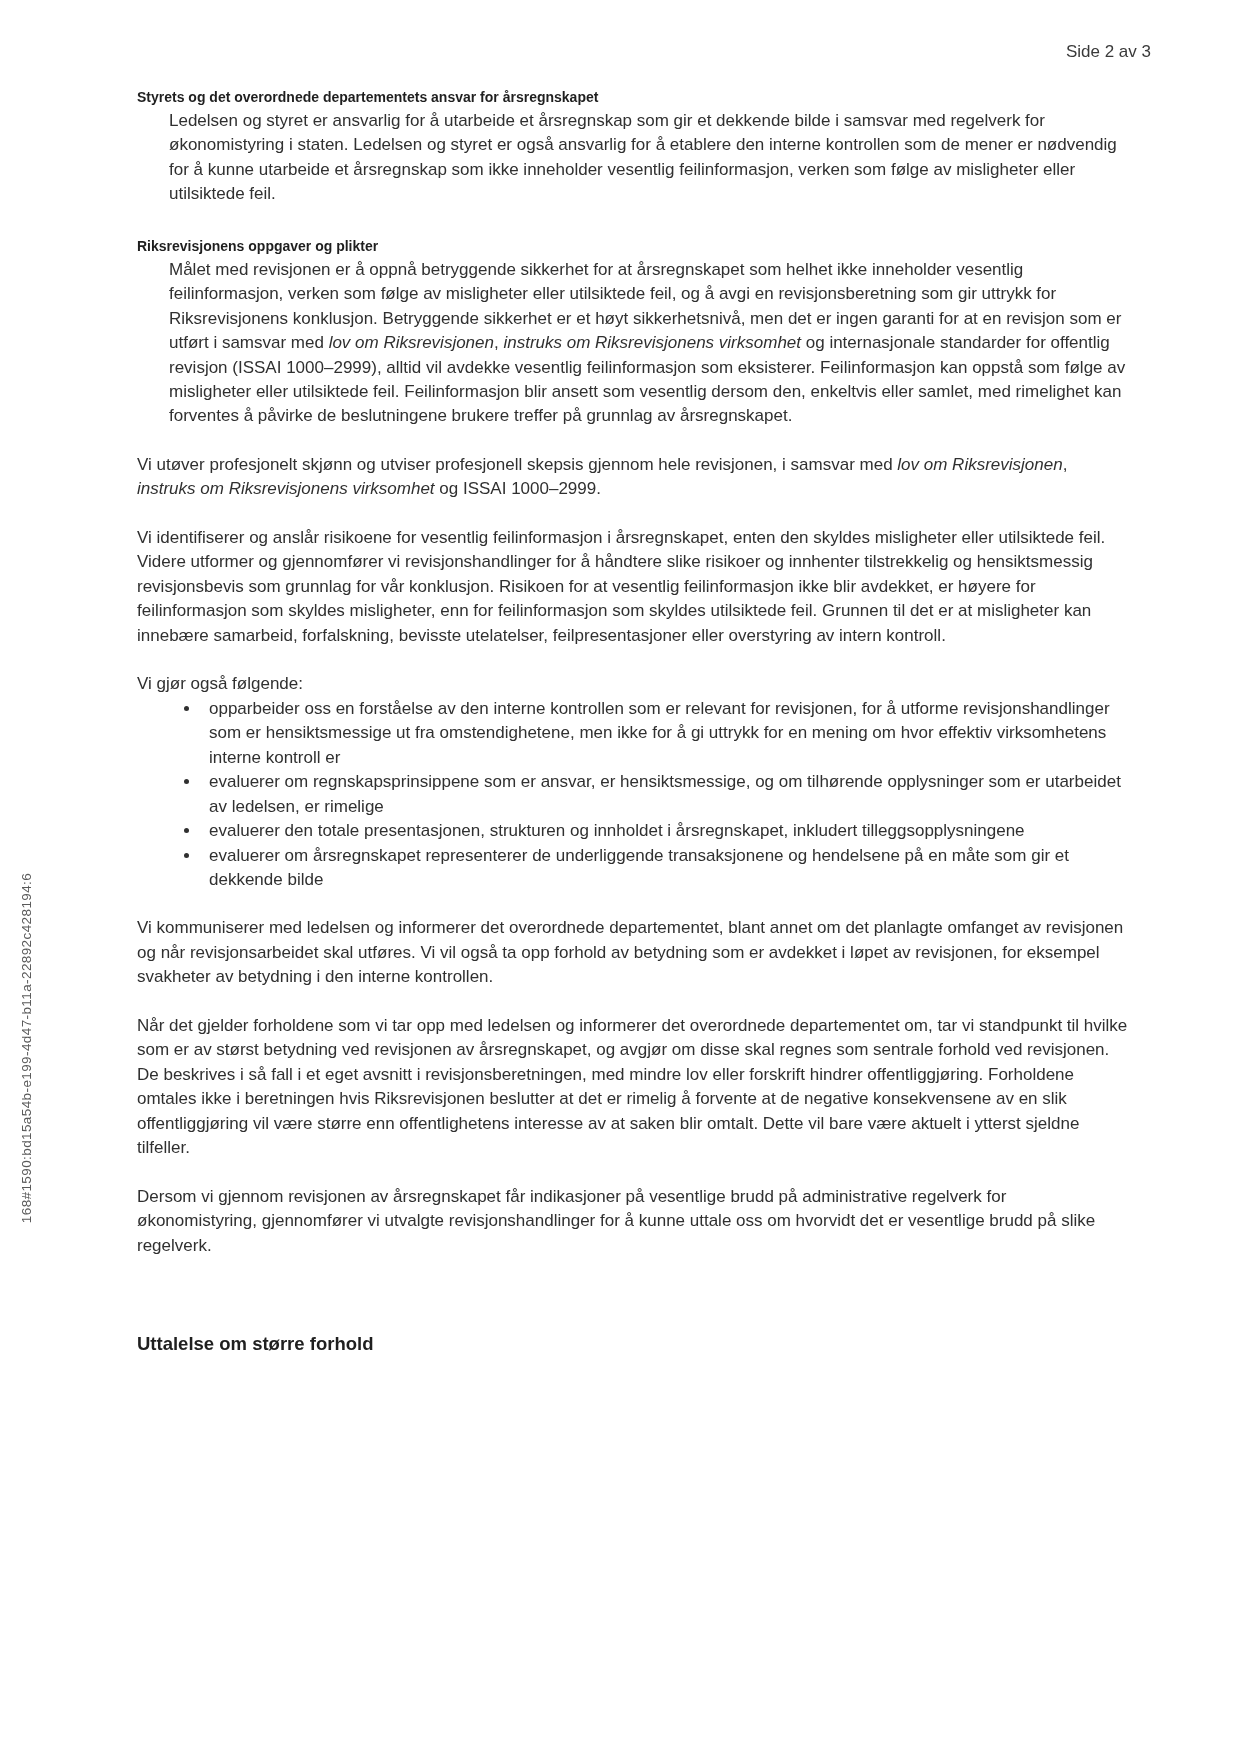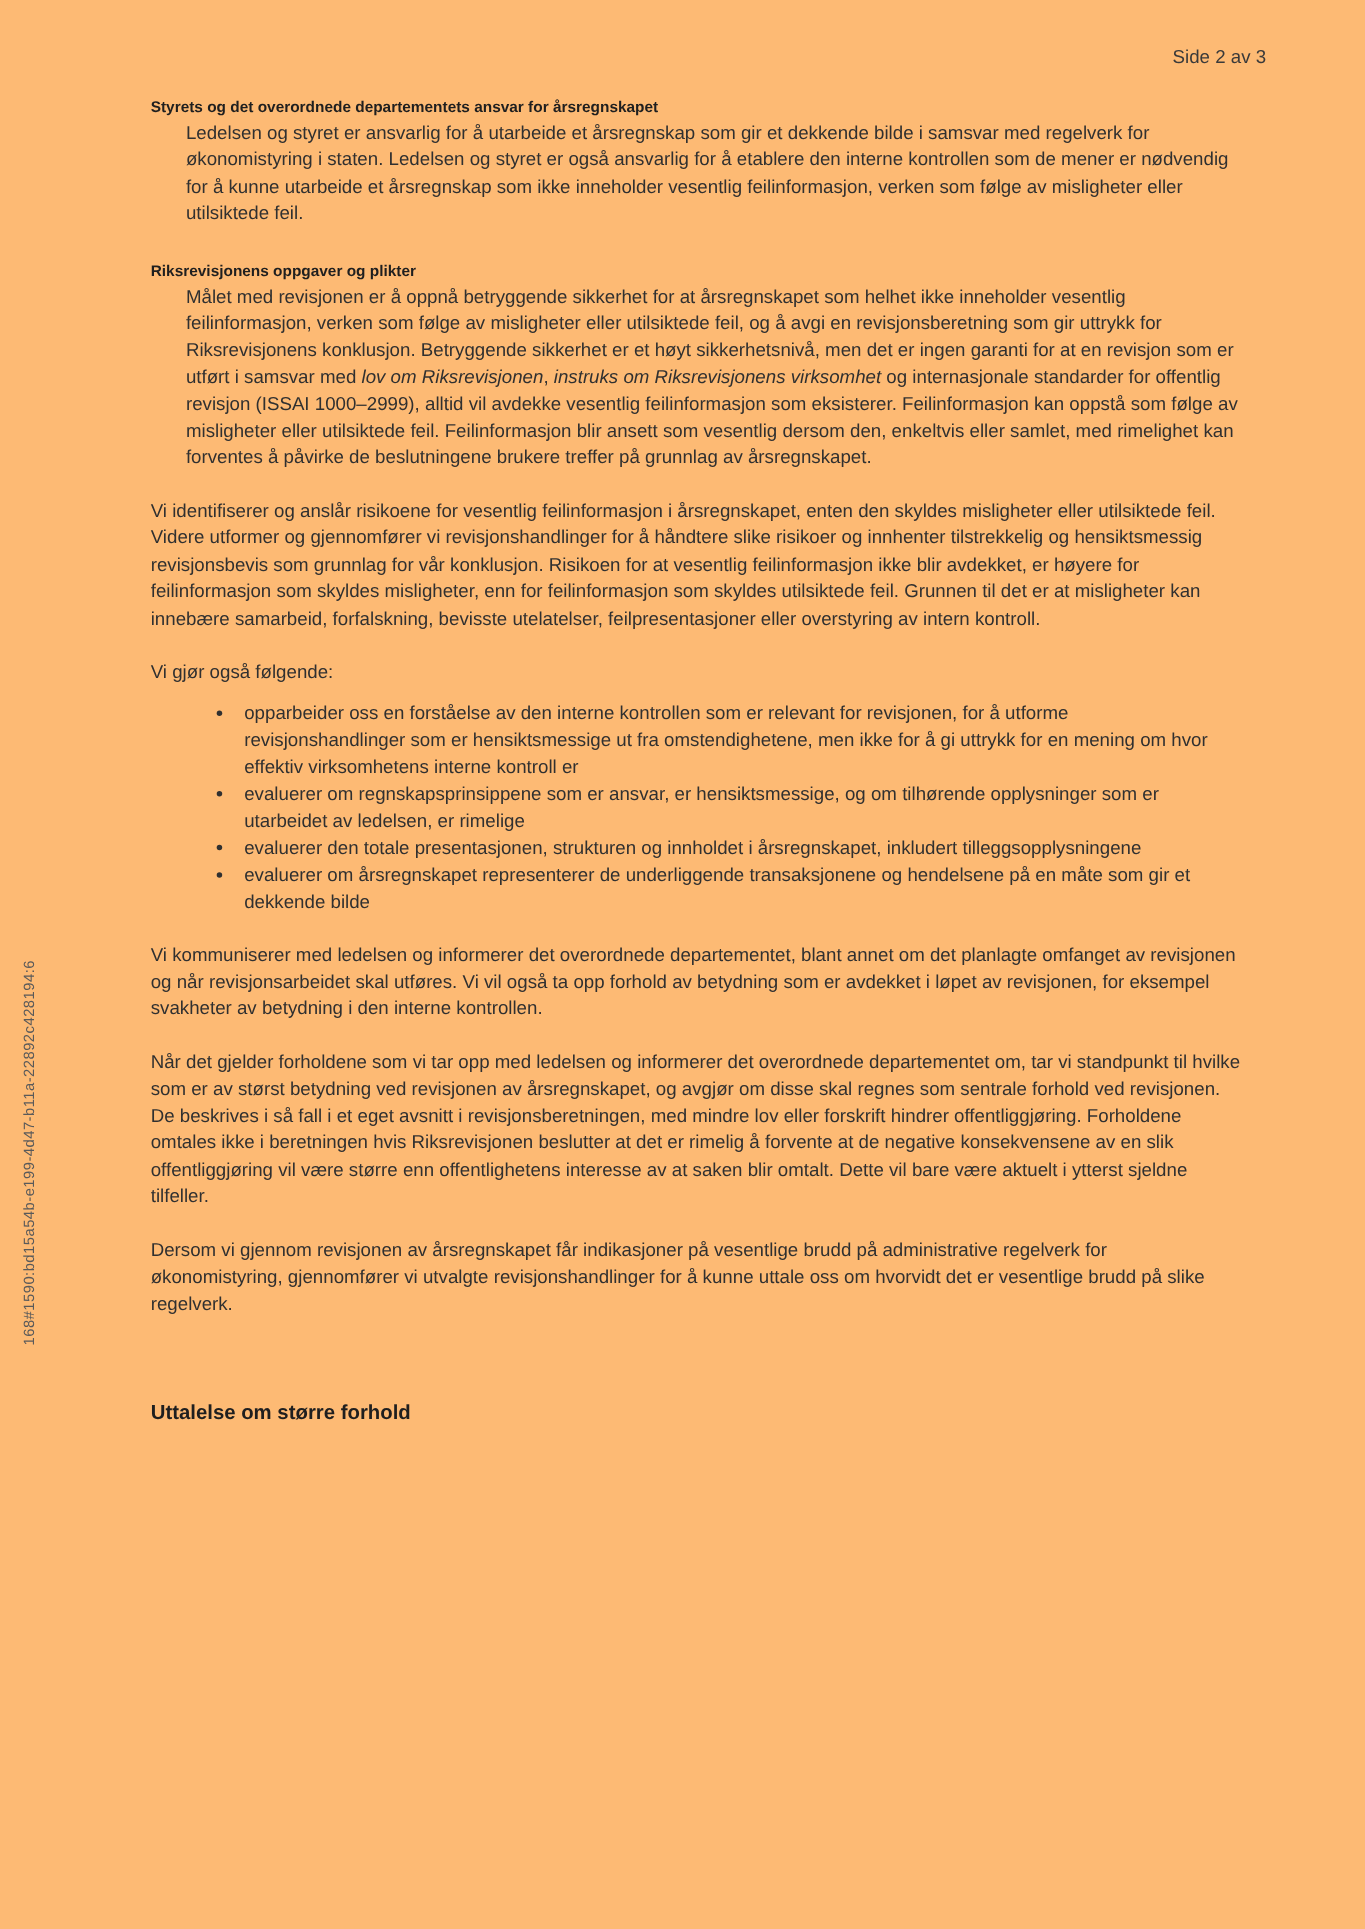--- a/index.html
+++ b/index.html
@@ -5,21 +5,21 @@
   html, body {
     margin: 0;
     padding: 0;
     background: #e8e8e8;
   }
   .page {
     position: relative;
     width: 1241px;
     height: 1754px;
     margin: 0 auto;
-    background: #fdba74;
+    background: #ffffff;
     font-family: "Liberation Sans", sans-serif;
     color: #303030;
     overflow: hidden;
   }
   .page-number {
     position: absolute;
     top: 42px;
     right: 90px;
     font-size: 17px;
     color: #3a3a3a;
@@ -56,21 +56,21 @@
     margin: 24px 0 0 0;
   }
   .content h2 + p {
     margin-top: 2px;
     margin-left: 32px;
   }
   p.bullets-intro {
     margin-bottom: 0;
   }
   .content ul {
-    margin: 13px;
+    margin: 0;
     padding-left: 64px;
     list-style: disc;
   }
   .content li {
     font-size: 17px;
     line-height: 1.44;
     padding-left: 8px;
   }
   .final-heading {
     margin-top: 74px !important;
@@ -93,20 +93,21 @@
 
     <h2>Styrets og det overordnede departementets ansvar for årsregnskapet</h2>
 
     <p>Ledelsen og styret er ansvarlig for å utarbeide et årsregnskap som gir et dekkende bilde i samsvar med regelverk for økonomistyring i staten. Ledelsen og styret er også ansvarlig for å etablere den interne kontrollen som de mener er nødvendig for å kunne utarbeide et årsregnskap som ikke inneholder vesentlig feilinformasjon, verken som følge av misligheter eller utilsiktede feil.</p>
 
 
     <h2>Riksrevisjonens oppgaver og plikter</h2>
 
     <p><span>Målet med revisjonen er å oppnå betryggende sikkerhet for at årsregnskapet som helhet ikke inneholder vesentlig feilinformasjon, verken som følge av misligheter eller utilsiktede feil, og å avgi en revisjonsberetning som gir uttrykk for Riksrevisjonens konklusjon. Betryggende sikkerhet er et høyt sikkerhetsnivå, men det er ingen garanti for at en revisjon som er utført i samsvar med </span><em>lov om Riksrevisjonen</em><span>, </span><em>instruks om Riksrevisjonens virksomhet</em><span> og internasjonale standarder for offentlig revisjon (ISSAI 1000–2999), alltid vil avdekke vesentlig feilinformasjon som eksisterer. Feilinformasjon kan oppstå som følge av misligheter eller utilsiktede feil. Feilinformasjon blir ansett som vesentlig dersom den, enkeltvis eller samlet, med rimelighet kan forventes å påvirke de beslutningene brukere treffer på grunnlag av årsregnskapet.</span></p>
 
+    <p><span>Vi utøver profesjonelt skjønn og utviser profesjonell skepsis gjennom hele revisjonen, i samsvar med </span><em>lov om Riksrevisjonen</em><span>, </span><em>instruks om Riksrevisjonens virksomhet</em><span> og ISSAI 1000–2999.</span></p>
 
     <p>Vi identifiserer og anslår risikoene for vesentlig feilinformasjon i årsregnskapet, enten den skyldes misligheter eller utilsiktede feil. Videre utformer og gjennomfører vi revisjonshandlinger for å håndtere slike risikoer og innhenter tilstrekkelig og hensiktsmessig revisjonsbevis som grunnlag for vår konklusjon. Risikoen for at vesentlig feilinformasjon ikke blir avdekket, er høyere for feilinformasjon som skyldes misligheter, enn for feilinformasjon som skyldes utilsiktede feil. Grunnen til det er at misligheter kan innebære samarbeid, forfalskning, bevisste utelatelser, feilpresentasjoner eller overstyring av intern kontroll.</p>
 
     <p class="bullets-intro">Vi gjør også følgende:</p>
 
     <ul>
       <li>opparbeider oss en forståelse av den interne kontrollen som er relevant for revisjonen, for å utforme revisjonshandlinger som er hensiktsmessige ut fra omstendighetene, men ikke for å gi uttrykk for en mening om hvor effektiv virksomhetens interne kontroll er</li>
       <li>evaluerer om regnskapsprinsippene som er ansvar, er hensiktsmessige, og om tilhørende opplysninger som er utarbeidet av ledelsen, er rimelige</li>
       <li>evaluerer den totale presentasjonen, strukturen og innholdet i årsregnskapet, inkludert tilleggsopplysningene</li>
       <li>evaluerer om årsregnskapet representerer de underliggende transaksjonene og hendelsene på en måte som gir et dekkende bilde</li>

